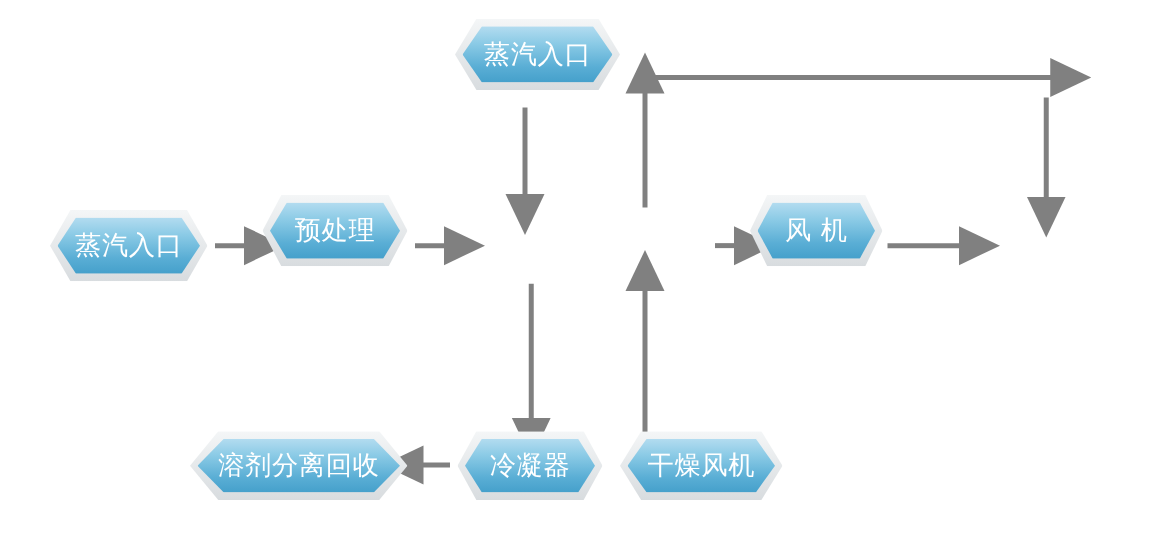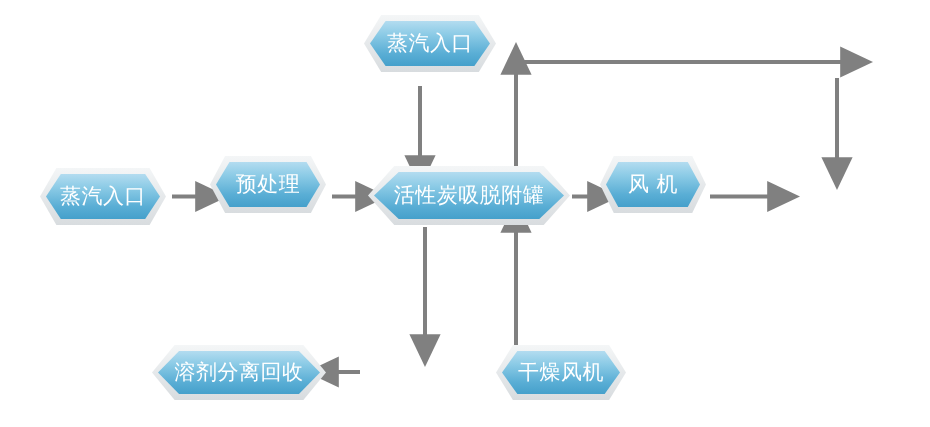--- a/index.html
+++ b/index.html
@@ -114,33 +114,33 @@
       <span class="node-label">预处理</span>
     </div>
   </div>
 
   <div class="node" style="left:364px; top:15px; width:132px; height:57px;justify-content:flex-end;">
     <div class="node-inner">
       <span class="node-label">蒸汽入口</span>
     </div>
   </div>
 
-  <div class="node" style="left:368px; top:166px; width:202px; height:59px;">
-    <div class="node-inner">
-      <span class="node-label">活性炭吸脱附罐</span>
-    </div>
-  </div>
 
   <div class="node" style="left:600px; top:156px; width:106px; height:57px;">
     <div class="node-inner">
       <span class="node-label">风 机</span>
     </div>
   </div>
 
 
+  <div class="node" style="left:366px; top:345px; width:116px; height:55px;">
+    <div class="node-inner">
+      <span class="node-label">冷凝器</span>
+    </div>
+  </div>
 
   <div class="node" style="left:152px; top:345px; width:174px; height:55px;">
     <div class="node-inner">
       <span class="node-label">溶剂分离回收</span>
     </div>
   </div>
 
   <div class="node" style="left:496px; top:345px; width:130px; height:55px;">
     <div class="node-inner">
       <span class="node-label">干燥风机</span>

